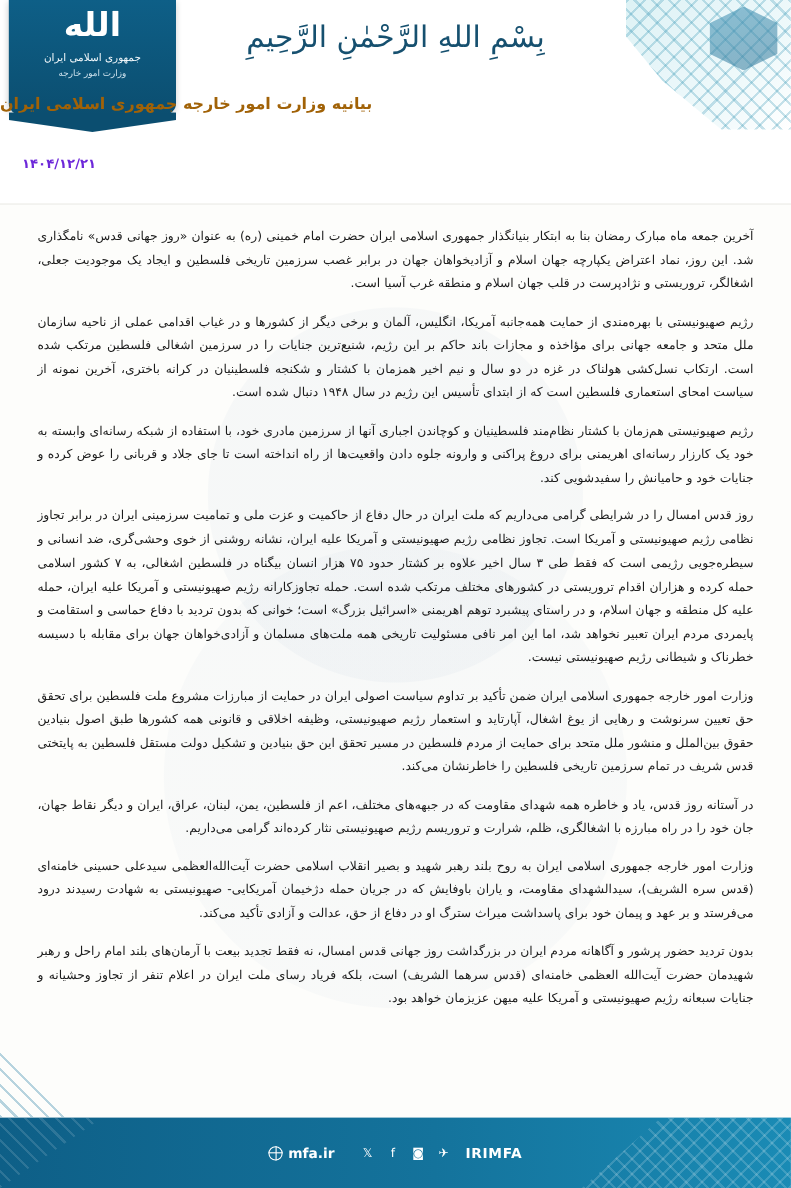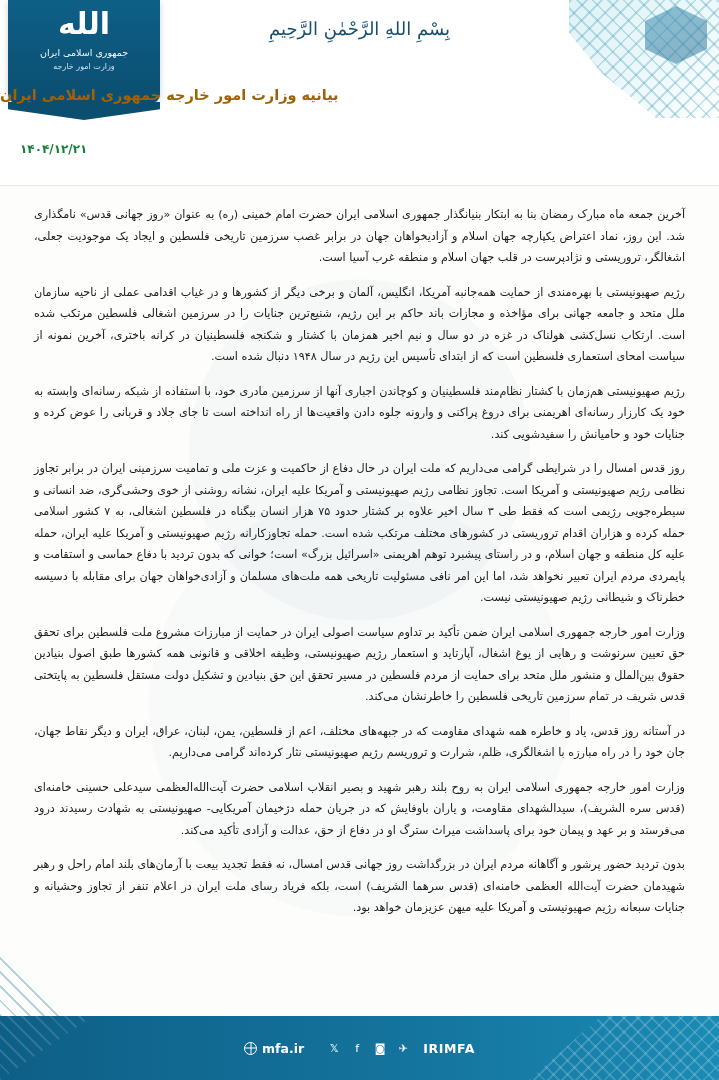--- a/index.html
+++ b/index.html
@@ -93,41 +93,41 @@
     font-size: 8px;
     margin-top: 4px;
     color: #cfe3ee;
   }
 
   .bismillah {
     position: absolute;
     top: 18px; left: 0; right: 0;
     text-align: center;
     font-family: "DejaVu Serif", "Liberation Serif", serif;
-    font-size: 18px;
+    font-size: 27px;
     color: #16506f;
     letter-spacing: -1px;
   }
   .title-block {
     position: absolute;
     top: 82px; left: 0; right: 0;
     text-align: left;
     color: #a16207;
   }
   .title-line {
     font-size: 14.5px;
     font-weight: bold;
     line-height: 27px;
   }
   .doc-date {
     position: absolute;
     top: 142px;
     left: 20px;
     font-size: 12px;
-    color: #15803d;
+    color: #6d28d9;
     font-weight: bold;
     letter-spacing: .5px;
   }
 
   
   .content {
     position: relative;
     padding: 18px 34px 10px 34px;
     height: 830px;
     overflow: hidden;

